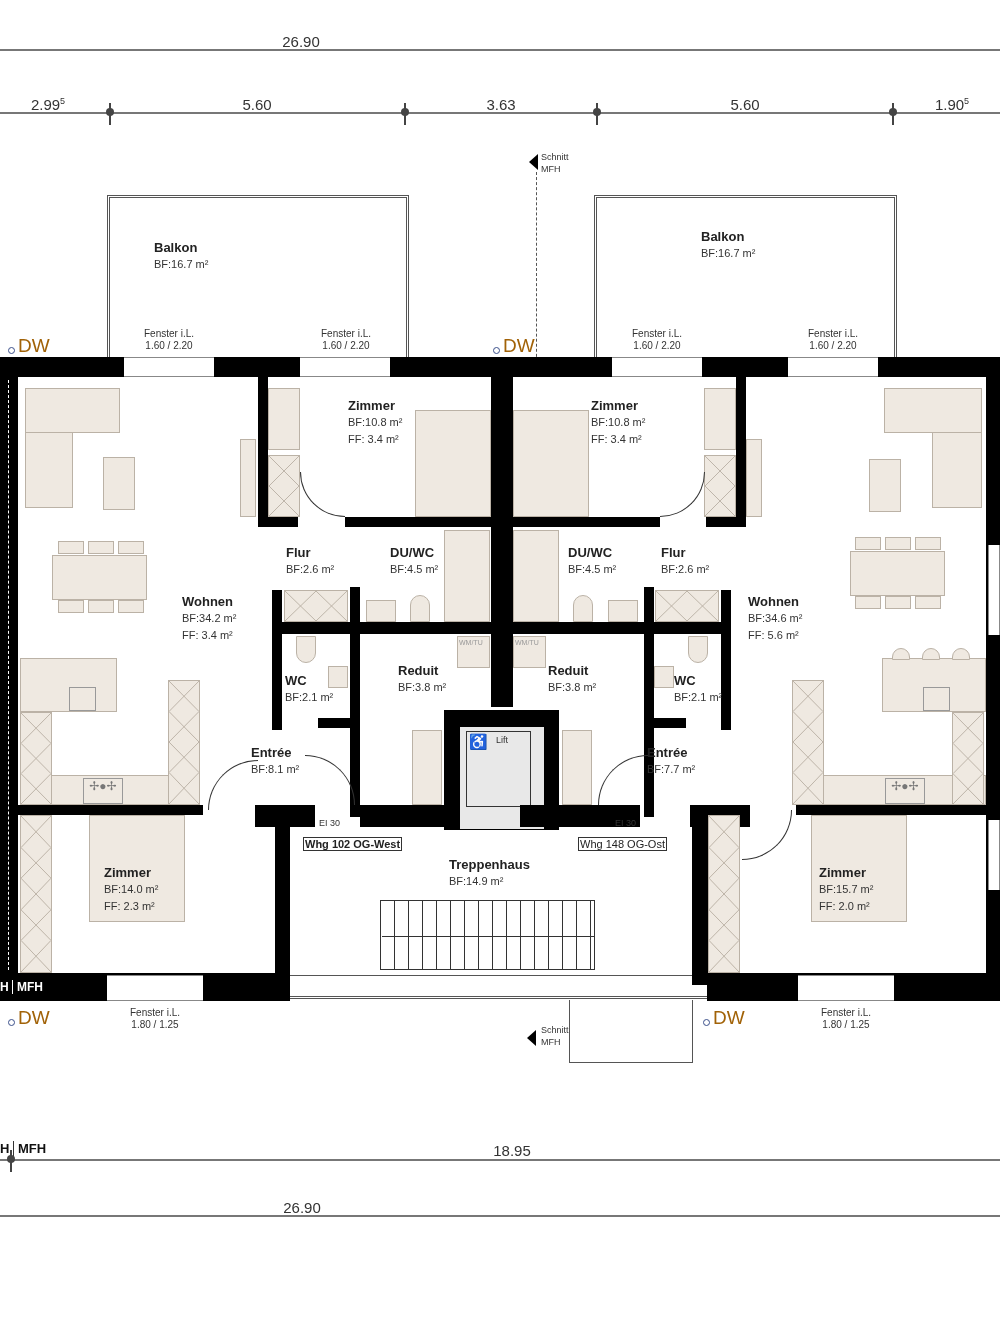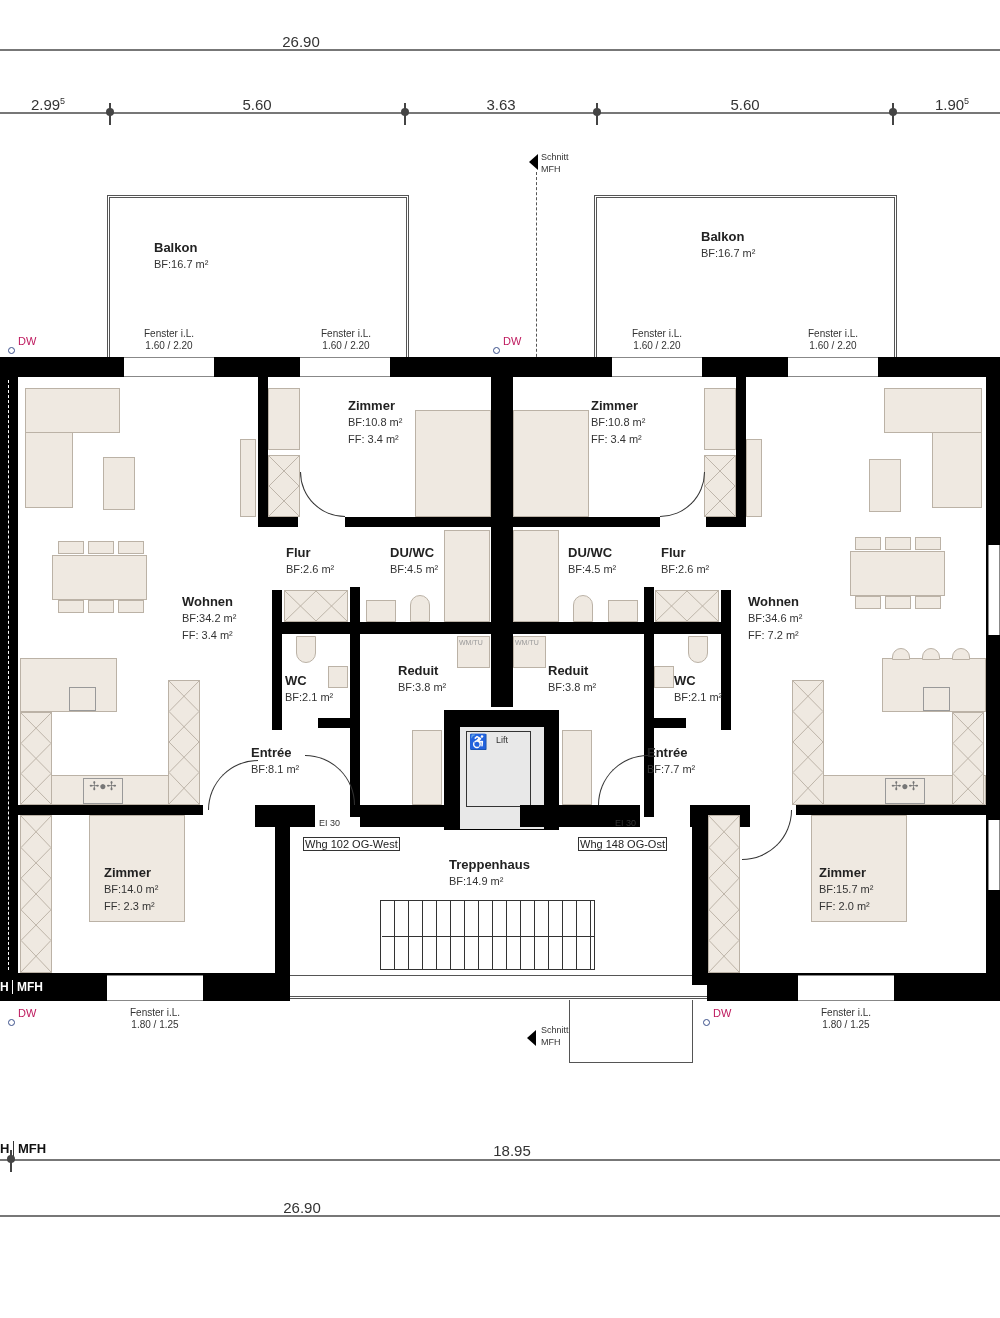--- a/index.html
+++ b/index.html
@@ -8,21 +8,21 @@
   .wall{position:absolute;background:#000;}
   .win{position:absolute;background:#fff;border-top:1px solid #888;border-bottom:1px solid #888;}
   .furn{position:absolute;background:#efe9e1;border:1px solid #bbb2a6;box-sizing:border-box;}
   .dimline{position:absolute;height:2px;background:#777;}
   .tick{position:absolute;width:2px;height:22px;background:#444;}
   .tick:after{content:"";position:absolute;left:-3px;top:5px;width:8px;height:8px;border-radius:50%;background:#444;}
   .dimtxt{position:absolute;font-size:15px;color:#333;transform:translateX(-50%);}
   .room-name{font-weight:bold;font-size:13px;color:#222;line-height:16px;white-space:nowrap;}
   .room-val{font-size:11px;color:#333;line-height:17px;white-space:nowrap;}
   .win-lbl{position:absolute;font-size:10px;color:#333;text-align:center;line-height:12px;transform:translateX(-50%);white-space:nowrap;}
-  .dw{position:absolute;font-size:11px;color:#be185d;}
+  .dw{position:absolute;font-size:19px;color:#a16207;}
   .dw:before{content:"";position:absolute;left:-10px;top:12px;width:5px;height:5px;border:1px solid #3a4f8a;border-radius:50%;}
   .door-arc{position:absolute;border:1px solid #333;box-sizing:border-box;}
   .cab{position:absolute;background:#efe9e1;border:1px solid #bbb2a6;box-sizing:border-box;}
   .cab svg{position:absolute;left:0;top:0;width:100%;height:100%;}
   .balk{position:absolute;border:3px double #555;box-sizing:border-box;}
   .tagbox{position:absolute;border:1px solid #333;font-size:11px;padding:0 1px;background:#fff;white-space:nowrap;}
   .small{font-size:9px;color:#333;}
 </style>
 </head>
 <body>
@@ -294,21 +294,21 @@
   </div>
 <div class="abs" style="left:104px;top:865px;">
     <div class="room-name">Zimmer</div>
     <div class="room-val">BF:14.0 m²</div>
     <div class="room-val">FF:  2.3 m²</div>
   </div>
 
 <div class="abs" style="left:748px;top:594px;">
     <div class="room-name">Wohnen</div>
     <div class="room-val">BF:34.6 m²</div>
-    <div class="room-val">FF:  7.2 m²</div>
+    <div class="room-val">FF:  5.6 m²</div>
   </div>
 <div class="abs" style="left:591px;top:398px;">
     <div class="room-name">Zimmer</div>
     <div class="room-val">BF:10.8 m²</div>
     <div class="room-val">FF:  3.4 m²</div>
   </div>
 <div class="abs" style="left:661px;top:545px;">
     <div class="room-name">Flur</div>
     <div class="room-val">BF:2.6 m²</div>
   </div>
@@ -333,21 +333,21 @@
     <div class="room-val">BF:15.7 m²</div>
     <div class="room-val">FF:  2.0 m²</div>
   </div>
 
 <div class="abs" style="left:449px;top:857px;">
     <div class="room-name">Treppenhaus</div>
     <div class="room-val">BF:14.9 m²</div>
   </div>
 <div class="abs small" style="left:319px;top:818px;">EI 30</div>
 <div class="abs small" style="left:615px;top:818px;">EI 30</div>
-<div class="tagbox" style="left:303px;top:837px;">Whg 102 OG-West</div>
+<div class="tagbox" style="left:303px;top:837px;font-weight:bold;">Whg 102 OG-West</div>
 <div class="tagbox" style="left:578px;top:837px;">Whg 148 OG-Ost</div>
 
 <div class="abs" style="left:0;top:980px;color:#fff;font-weight:bold;font-size:12px;"><span>H</span> <span style="border-left:1px solid #fff;padding-left:4px;">MFH</span></div>
 
 <div class="win-lbl" style="left:155px;top:1007px;">
     <div>Fenster i.L.</div>
     <div>1.80 / 1.25</div>
   </div>
 <div class="win-lbl" style="left:846px;top:1007px;">
     <div>Fenster i.L.</div>

